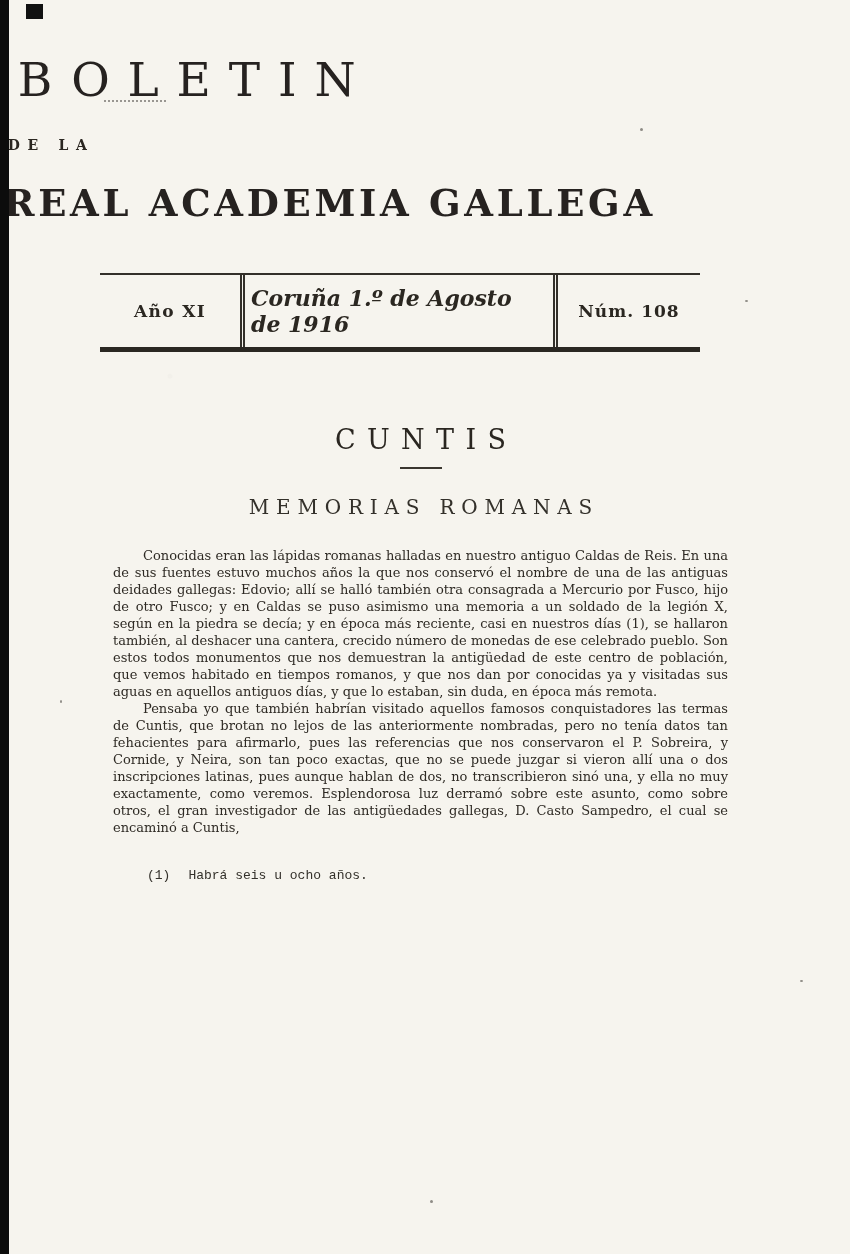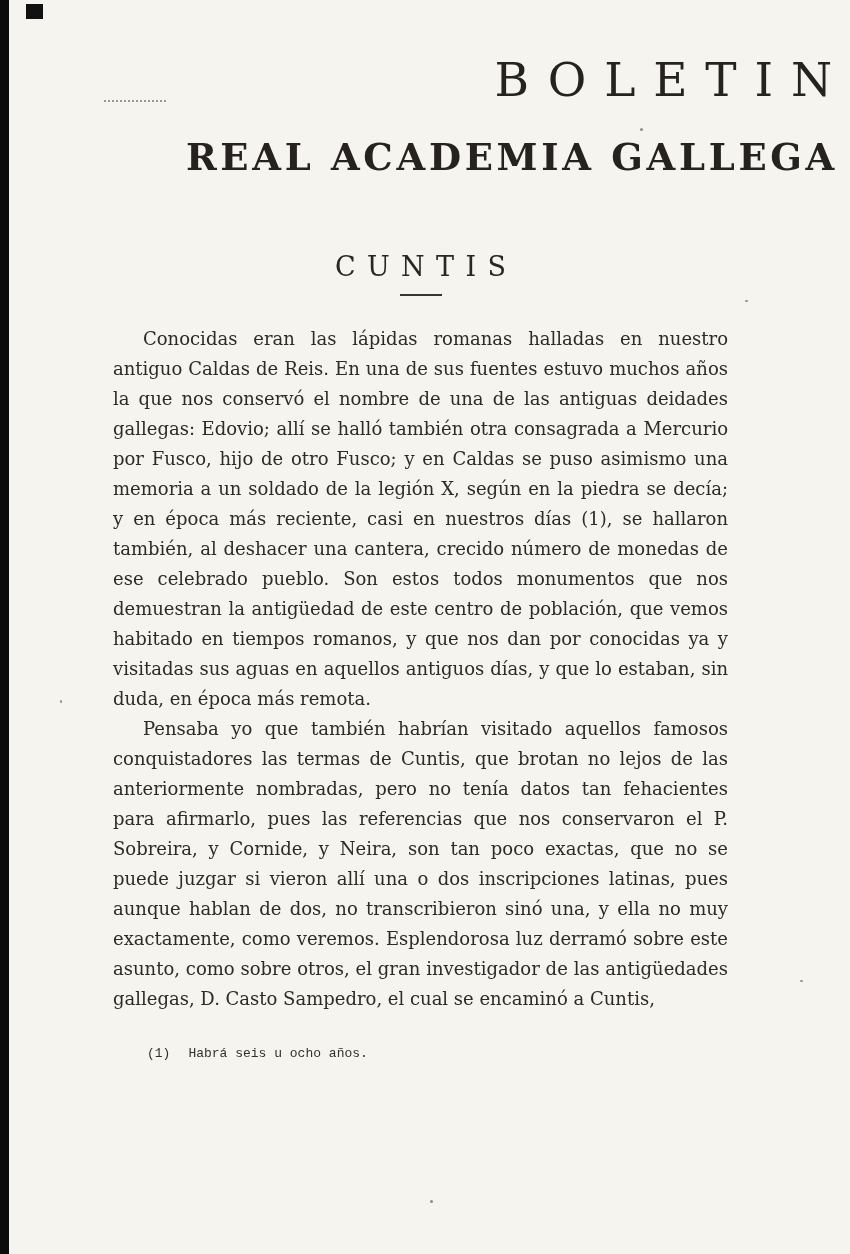--- a/index.html
+++ b/index.html
@@ -31,21 +31,21 @@
     border-top: 2px dotted rgba(40,36,30,0.45);
   }
   .speck { position: absolute; background: rgba(40,36,30,0.5); border-radius: 50%; }
   .s1 { left: 640px; top: 128px; width: 3px; height: 3px; }
   .s2 { left: 745px; top: 300px; width: 3px; height: 2px; }
   .s3 { left: 60px;  top: 700px; width: 2px; height: 3px; }
   .s4 { left: 800px; top: 980px; width: 3px; height: 2px; }
   .s5 { left: 430px; top: 1200px; width: 3px; height: 3px; }
 
   
-  .masthead { padding-top: 52px; text-align: right; }
+  .masthead { padding-top: 52px; text-align: left; }
   .bulletin-title {
     margin: 0;
     font-size: 47px;
     font-weight: normal;
     letter-spacing: 0.38em;
     text-indent: 0.38em; 
     color: #262220;
   }
   .of-the {
     margin-top: 30px;
@@ -112,22 +112,22 @@
     font-size: 20px;
     font-weight: normal;
     letter-spacing: 0.34em;
     text-indent: 0.34em;
     color: #33302a;
   }
   .body-par {
     margin: 0;
     text-align: justify;
     text-indent: 30px;
-    font-size: 18px;
-    line-height: 30px;
+    font-size: 13px;
+    line-height: 17px;
     color: #2e2a24;
   }
   .body-par.first { margin-top: 28px; }
 
   .footnote {
     margin: 32px 0 0 34px;
     font-size: 13px;
     color: #33302a;
     font-family: Liberation Mono, monospace;
   }
@@ -142,27 +142,34 @@
   <div class="scan-mark-topleft"></div>
   <div class="scan-dashes"></div>
   <div class="speck s1"></div>
   <div class="speck s2"></div>
   <div class="speck s3"></div>
   <div class="speck s4"></div>
   <div class="speck s5"></div>
 
   <header class="masthead">
     <h1 class="bulletin-title">BOLETIN</h1>
+    <div class="of-the">DE LA</div>
     <h2 class="institution">REAL ACADEMIA GALLEGA</h2>
   </header>
 
+  <div class="issue-bar">
+    <div class="issue-cell issue-year">Año XI</div>
+    <div class="issue-cell issue-date">Coruña 1.º de Agosto de 1916</div>
+    <div class="issue-cell issue-number">Núm. 108</div>
+  </div>
 
   <main class="article">
     <h3 class="article-title">CUNTIS</h3>
     <div class="title-rule"></div>
+    <h4 class="article-subtitle">MEMORIAS ROMANAS</h4>
 
     <p class="body-par first">Conocidas eran las lápidas romanas halladas en nuestro antiguo Caldas de Reis. En una de sus fuentes estuvo muchos años la que nos conservó el nombre de una de las antiguas deidades gallegas: Edovio; allí se halló también otra consagrada a Mercurio por Fusco, hijo de otro Fusco; y en Caldas se puso asimismo una memoria a un soldado de la legión X, según en la piedra se decía; y en época más reciente, casi en nuestros días (1), se hallaron también, al deshacer una cantera, crecido número de monedas de ese celebrado pueblo. Son estos todos monumentos que nos demuestran la antigüedad de este centro de población, que vemos habitado en tiempos romanos, y que nos dan por conocidas ya y visitadas sus aguas en aquellos antiguos días, y que lo estaban, sin duda, en época más remota.</p>
     <p class="body-par">Pensaba yo que también habrían visitado aquellos famosos conquistadores las termas de Cuntis, que brotan no lejos de las anteriormente nombradas, pero no tenía datos tan fehacientes para afirmarlo, pues las referencias que nos conservaron el P. Sobreira, y Cornide, y Neira, son tan poco exactas, que no se puede juzgar si vieron allí una o dos inscripciones latinas, pues aunque hablan de dos, no transcribieron sinó una, y ella no muy exactamente, como veremos. Esplendorosa luz derramó sobre este asunto, como sobre otros, el gran investigador de las antigüedades gallegas, D. Casto Sampedro, el cual se encaminó a Cuntis,</p>
 
     <div class="footnote">
       <span class="fn-marker">(1)</span><span class="fn-text">Habrá seis u ocho años.</span>
     </div>
   </main>
 
 </div>

